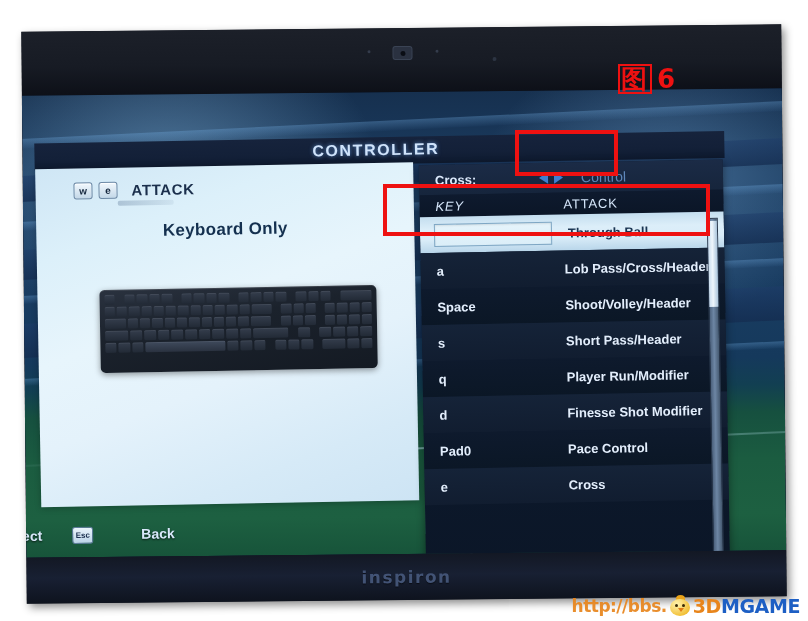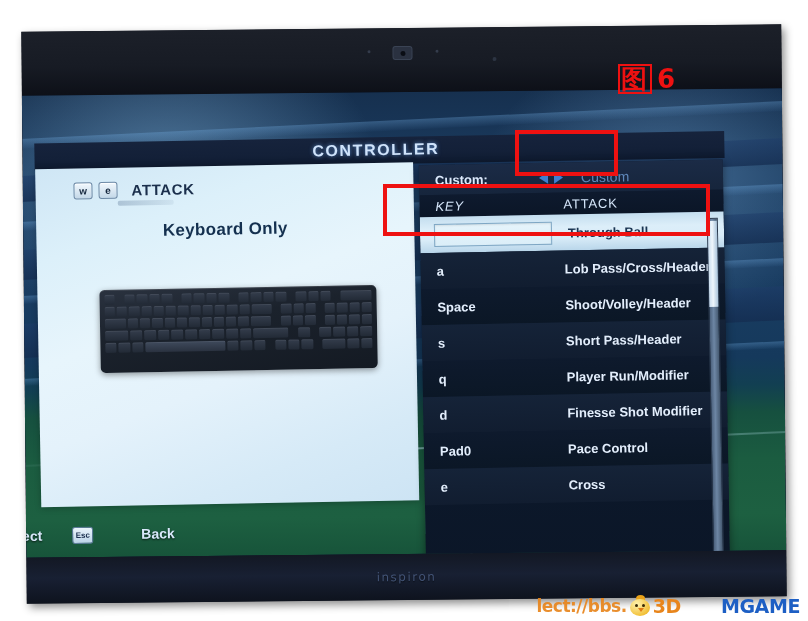--- a/index.html
+++ b/index.html
@@ -73,25 +73,26 @@
     position: absolute;
     left: 0; bottom: 0;
     width: 100%; height: 46px;
     background: linear-gradient(180deg,#131824 0%, #182033 45%, #0e131e 100%);
   }
   #inspiron {
     position: absolute;
     left: 50%; top: 50%;
     transform: translate(-50%,-50%);
     color: #4a5d82;
-    font-size: 12px;
+    font-size: 17px;
     letter-spacing: 1.5px;
     font-family: "DejaVu Sans", sans-serif;
     text-shadow: 0 1px 1px rgba(0,0,0,0.6);
     opacity: 0.85;
+    font-weight: bold;
   }
 
   
   #screen {
     position: absolute;
     left: 0;
     top: 64px;
     right: 0;
     bottom: 46px;
     overflow: hidden;
@@ -540,21 +541,21 @@
     border-left: 3px solid transparent;
     border-right: 3px solid transparent;
     border-top: 4px solid #e07a12;
   }
   #wm-brand {
     font-size: 19px;
     font-weight: bold;
     letter-spacing: -0.4px;
   }
   #wm-3d { color: #e8851c; }
-  #wm-mgame { color: #1d5fc4; margin-left: 40px; }
+  #wm-mgame { color: #1d5fc4; }
 </style>
 </head>
 <body>
 
 <div id="photo">
 
   <div id="laptop-photo">
 
     <div id="bezel-top">
       <div id="webcam">
@@ -706,25 +707,25 @@
               <div class="kb-key wide2"></div>
               <div class="kb-key"></div>
               <div class="kb-key"></div>
             </div>
           </div>
         </div>
 
         <div id="right-panel">
 
           <div id="preset-row">
-            <div id="preset-label">Custom:</div>
+            <div id="preset-label">Cross:</div>
             <div id="preset-ctrl">
               <div class="tri" id="tri-left"></div>
               <div class="tri" id="tri-right"></div>
-              <div id="preset-value">Custom</div>
+              <div id="preset-value">Control</div>
             </div>
           </div>
 
           <div id="col-header">
             <div id="col-key">KEY</div>
             <div id="col-action">ATTACK</div>
           </div>
 
           <div id="row-list">
 
@@ -794,21 +795,21 @@
   </div>
 
   <div class="annot-box" id="annot-preset"></div>
   <div class="annot-box" id="annot-row"></div>
 
   <div id="fig-label">
     <span class="boxed">图</span><span style="margin-left:5px;">6</span>
   </div>
 
   <div id="watermark">
-    <div id="wm-url">lect://bbs.</div>
+    <div id="wm-url">http://bbs.</div>
     <div id="wm-chick">
       <div id="wm-chick-hair"></div>
       <div id="wm-chick-body"></div>
       <div id="wm-chick-eye-l"></div>
       <div id="wm-chick-eye-r"></div>
       <div id="wm-chick-beak"></div>
     </div>
     <div id="wm-brand"><span id="wm-3d">3D</span><span id="wm-mgame">MGAME</span></div>
   </div>
 

